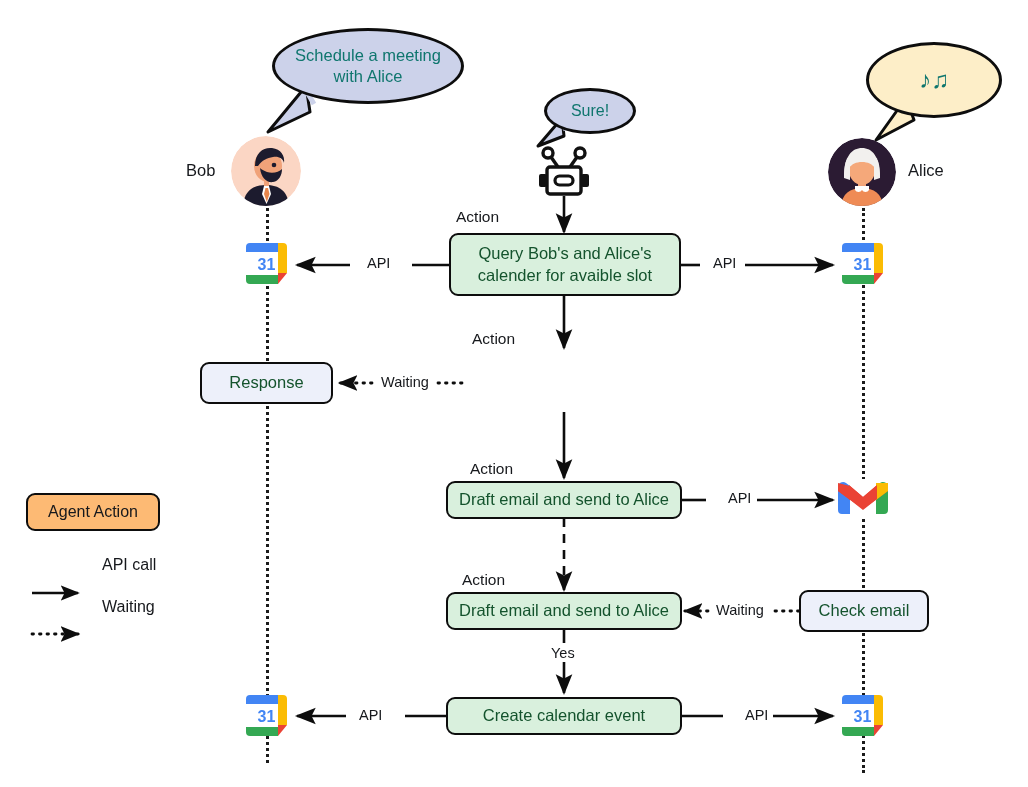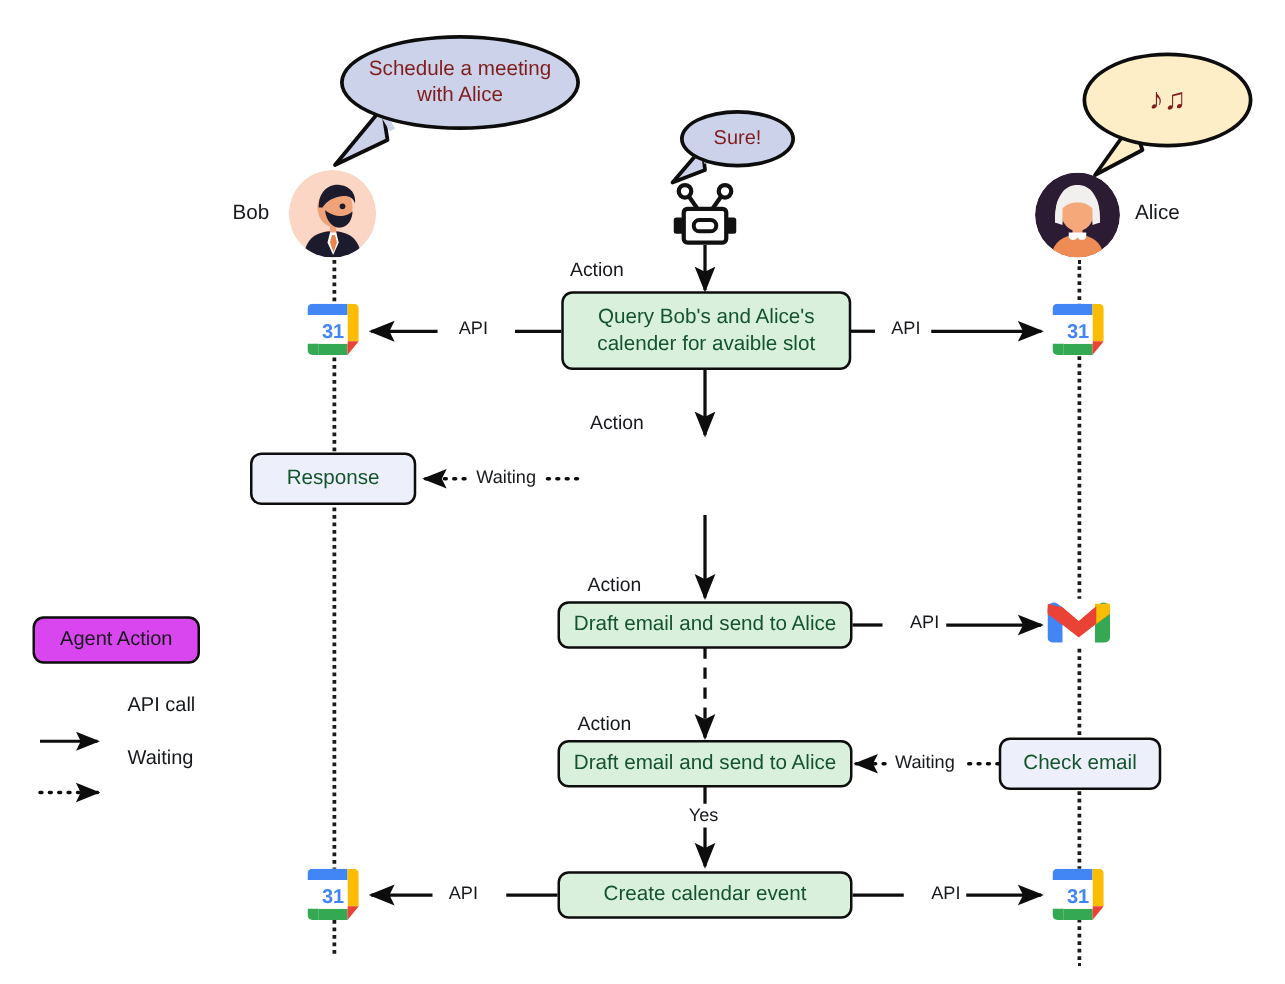--- a/index.html
+++ b/index.html
@@ -74,21 +74,21 @@
   .bubble {
     position: absolute;
     border: 3px solid #0d0d0d;
     border-radius: 50%;
     display: flex;
     align-items: center;
     justify-content: center;
     text-align: center;
     font-size: 16.5px;
     line-height: 1.3;
-    color: #7f1d1d;
+    color: #0f766e;
     z-index: 7;
     box-sizing: border-box;
   }
   .bubble.blue { background: #ccd2ea; }
   .bubble.cream { background: #fdeec8; }
   .tail { position: absolute; z-index: 6; }
 
   
   .avatar {
     position: absolute;
@@ -114,21 +114,21 @@
     border-radius: 9px;
     font-size: 16px;
     color: #16181c;
     display: flex;
     align-items: center;
     justify-content: center;
     width: 134px;
     height: 38px;
   }
   .legend-box.human { background: #edf0fa; }
-  .legend-box.agent { background: #d946ef; }
+  .legend-box.agent { background: #fdba74; }
   .legend-row {
     display: flex;
     align-items: center;
     gap: 14px;
   }
   .legend-text { font-size: 16px; color: #16181c; }
 </style>
 </head>
 <body>
 

